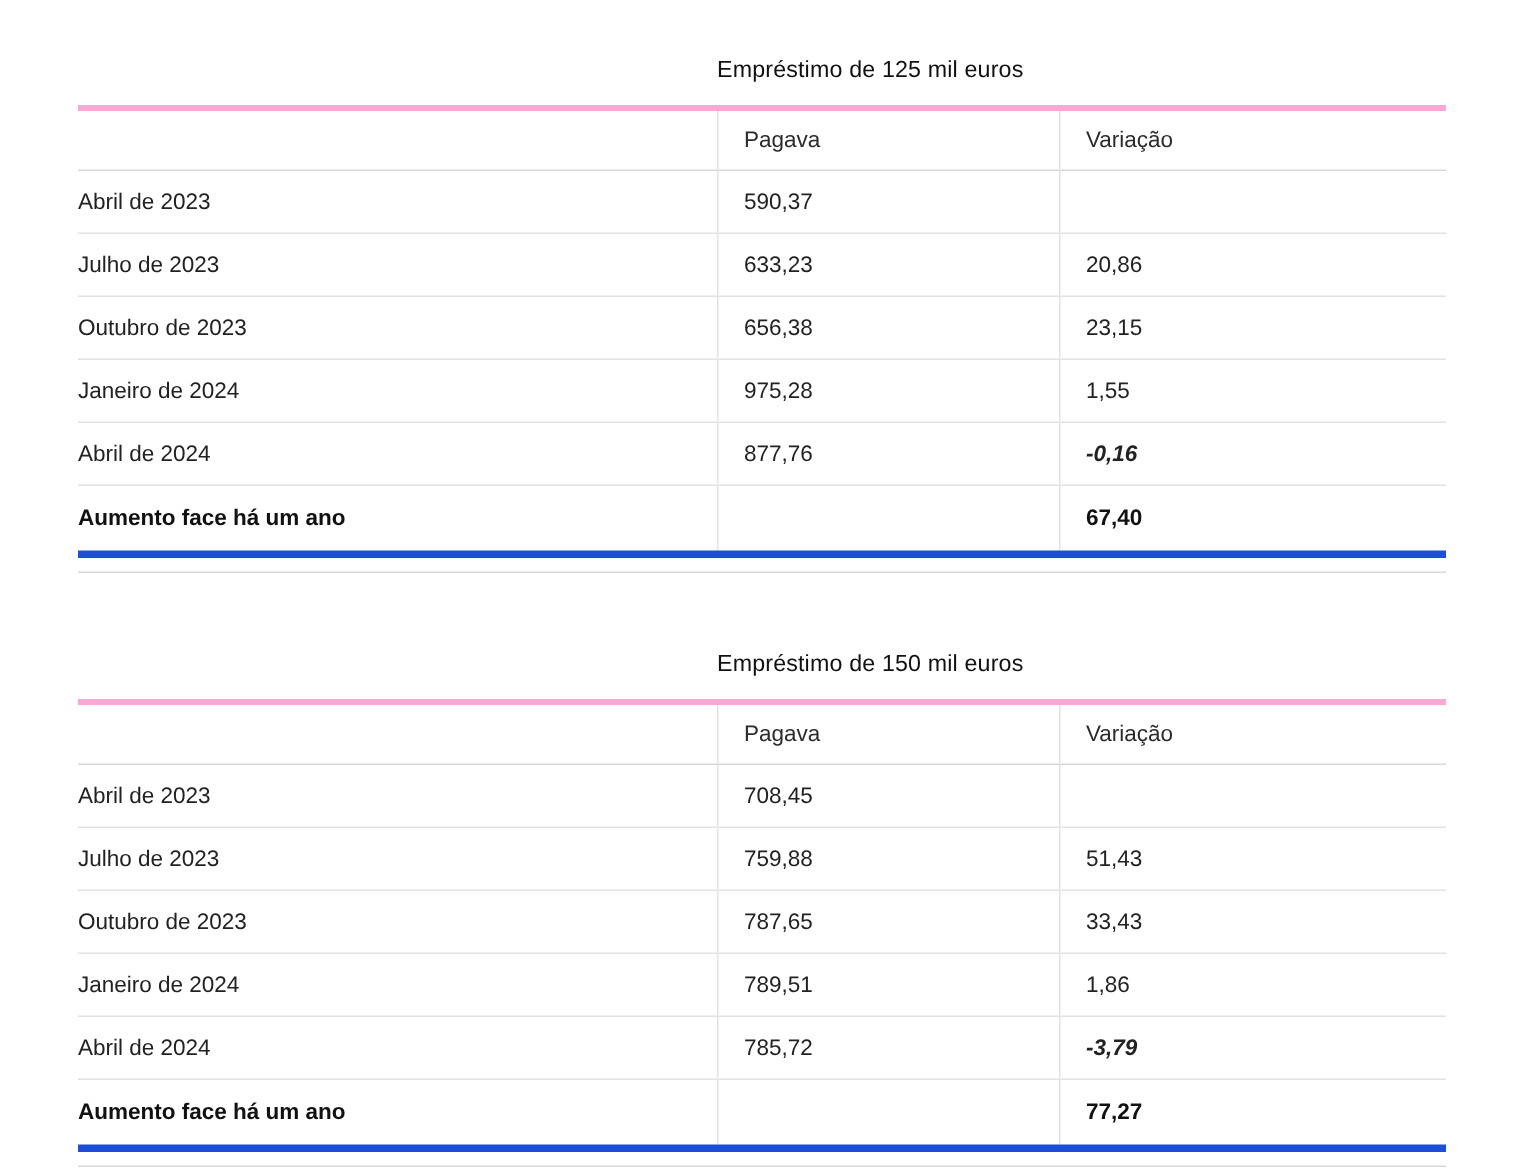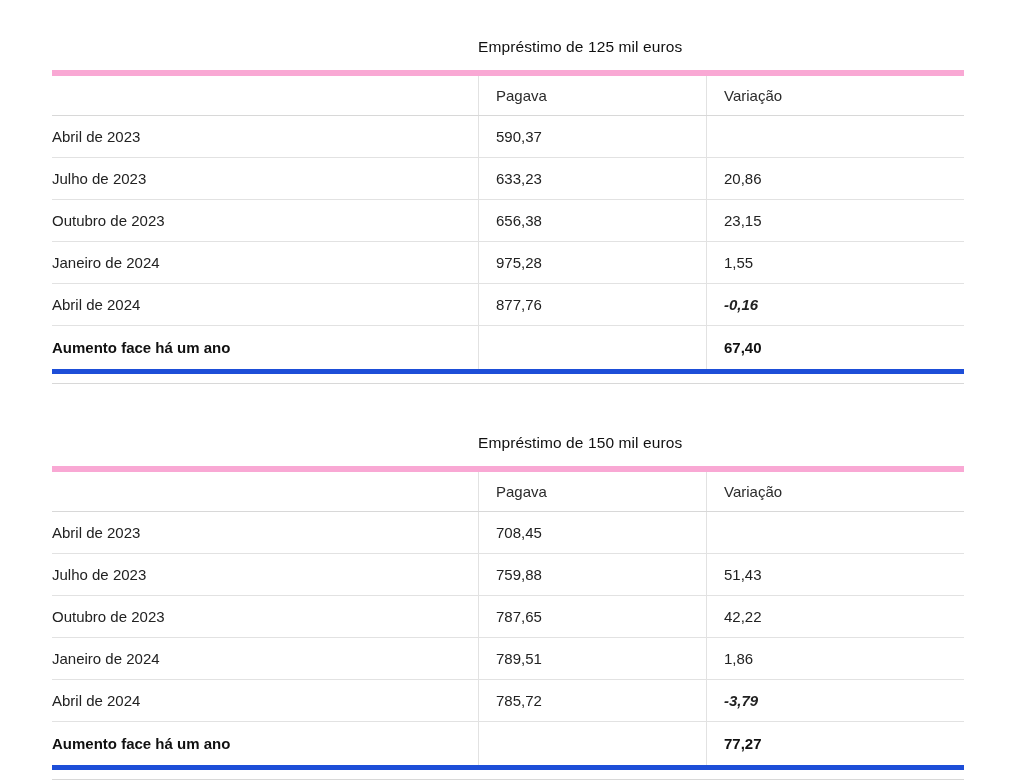--- a/index.html
+++ b/index.html
@@ -45,21 +45,21 @@
   .table-title {
     font-size: 15.5px;
     font-weight: normal;
     color: #111111;
     letter-spacing: 0.1px;
   }
   .head-row td {
     font-size: 15px;
     color: #2b2b2b;
     padding: 11px 0 11px 0;
-    border-top: 6px solid #f9a8d4;
+    border-top: 4px solid #f9a8d4;
     border-bottom: 1px solid #d8d8d8;
     vertical-align: middle;
   }
   .head-row td.cell-label {
     border-bottom: 1px solid #d8d8d8;
   }
   .body-row td {
     font-size: 15px;
     color: #222222;
     padding: 12px 0 12px 0;
@@ -179,21 +179,21 @@
           <td class="cell-variacao sep-left"></td>
         </tr>
         <tr class="body-row">
           <td class="cell-label">Julho de 2023</td>
           <td class="cell-pagava sep-left">759,88</td>
           <td class="cell-variacao sep-left">51,43</td>
         </tr>
         <tr class="body-row">
           <td class="cell-label">Outubro de 2023</td>
           <td class="cell-pagava sep-left">787,65</td>
-          <td class="cell-variacao sep-left">42,22</td>
+          <td class="cell-variacao sep-left">33,43</td>
         </tr>
         <tr class="body-row">
           <td class="cell-label">Janeiro de 2024</td>
           <td class="cell-pagava sep-left">789,51</td>
           <td class="cell-variacao sep-left">1,86</td>
         </tr>
         <tr class="body-row">
           <td class="cell-label">Abril de 2024</td>
           <td class="cell-pagava sep-left">785,72</td>
           <td class="cell-variacao sep-left strong">-3,79</td>

